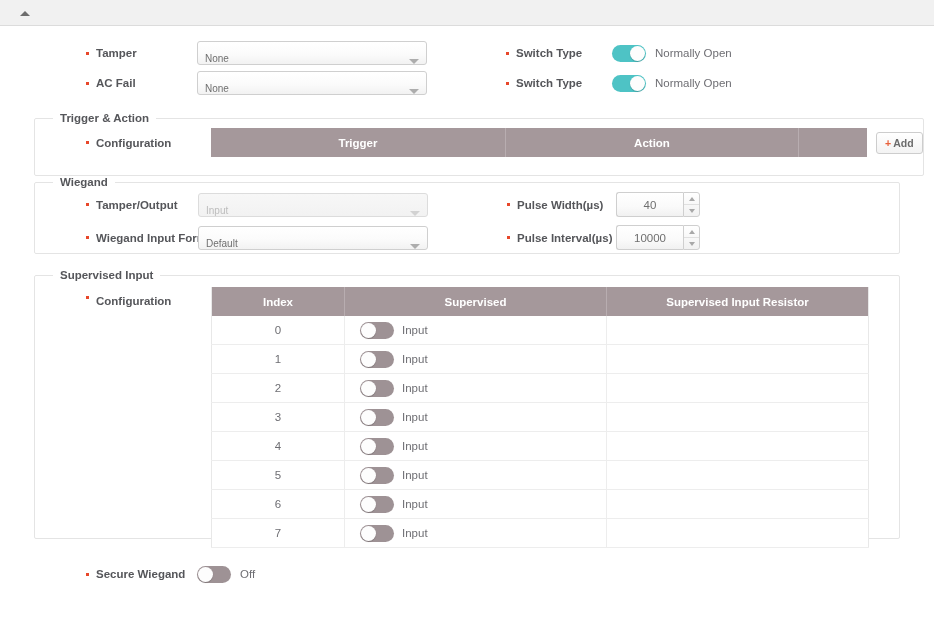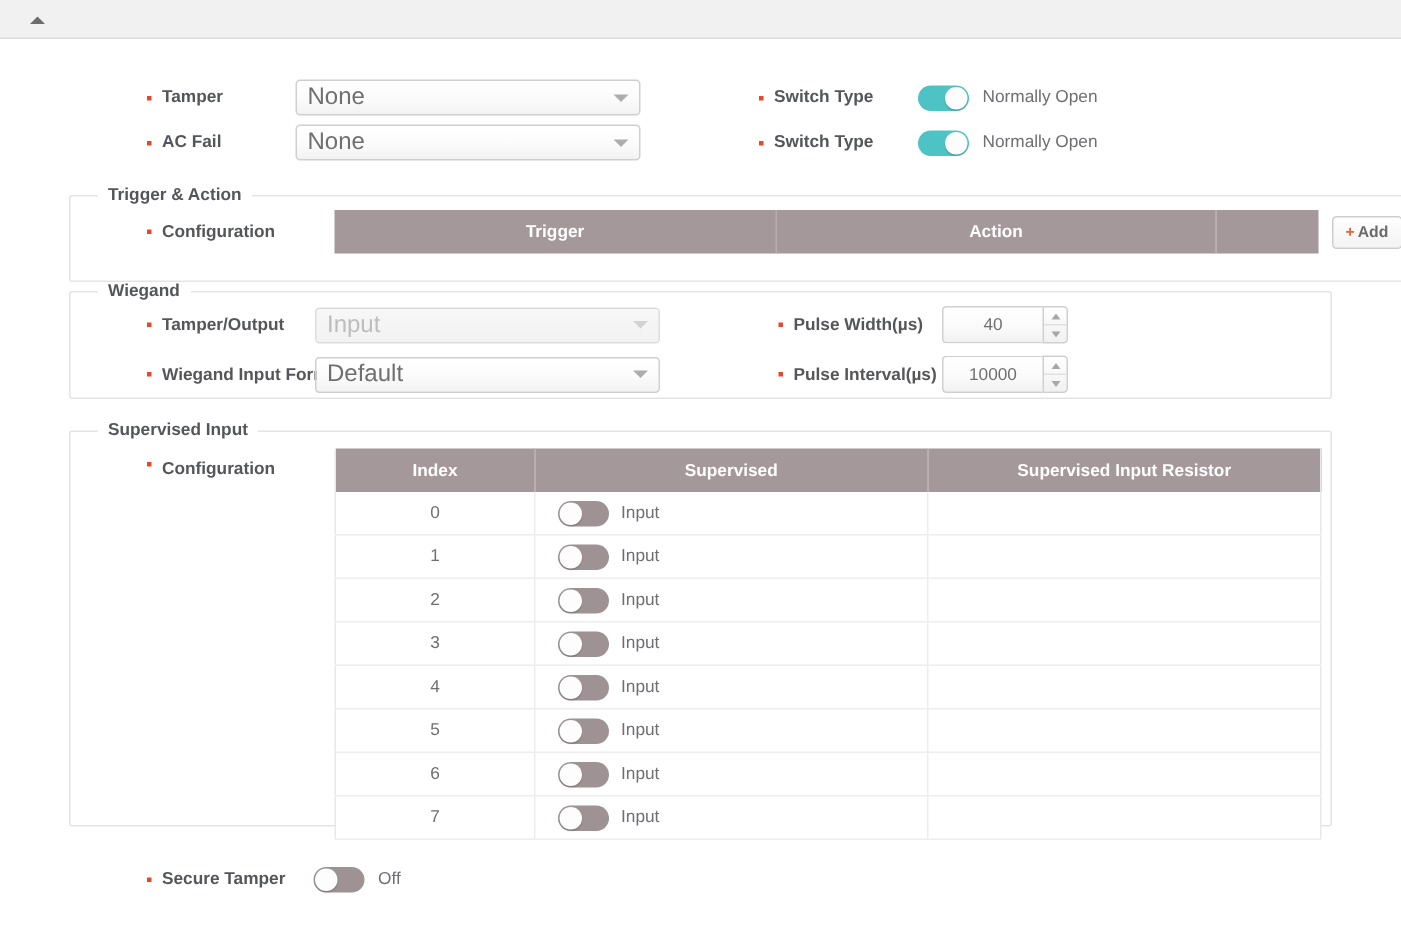--- a/index.html
+++ b/index.html
@@ -43,21 +43,21 @@
     content: "";
     position: absolute;
     left: 2px; top: 5px;
     border-left: 5px solid transparent;
     border-right: 5px solid transparent;
     border-bottom: 5px solid #6d6d6d;
   }
 
   
   .body-wrap {
-    padding: 12px;
+    padding: 0;
     position: relative;
   }
 
   .row {
     display: flex;
     align-items: center;
   }
 
   
   .flabel {
@@ -80,23 +80,23 @@
 
   
   .select {
     width: 230px;
     height: 24px;
     box-sizing: border-box;
     border: 1px solid #cfcfcf;
     border-radius: 3px;
     background: linear-gradient(to bottom, #ffffff 0%, #fbfbfb 55%, #f2f2f2 100%);
     display: flex;
-    align-items: center;
+    align-items: flex-end;
     padding: 0 7px;
-    font-size: 16px;
+    font-size: 10px;
     color: #6f6f6f;
     position: relative;
     cursor: pointer;
   }
   .select .val { flex: 1; }
   .select .caret {
     width: 0; height: 0;
     border-left: 5px solid transparent;
     border-right: 5px solid transparent;
     border-top: 5px solid #adadad;
@@ -465,21 +465,21 @@
               </td>
               <td></td>
             </tr>
           </tbody>
       </table>
     </div>
   </fieldset>
 
   <div class="row" style="margin-top:29px;position:relative;">
     <div style="width:85px;"></div>
-    <div class="flabel">Secure Tamper</div>
+    <div class="flabel">Secure Wiegand</div>
     <div class="row" style="position:absolute;left:197px;">
       <div class="toggle off">
           <span class="knob"></span>
         </div>
       <span class="toggle-text">Off</span>
     </div>
   </div>
 
 </div>
 

